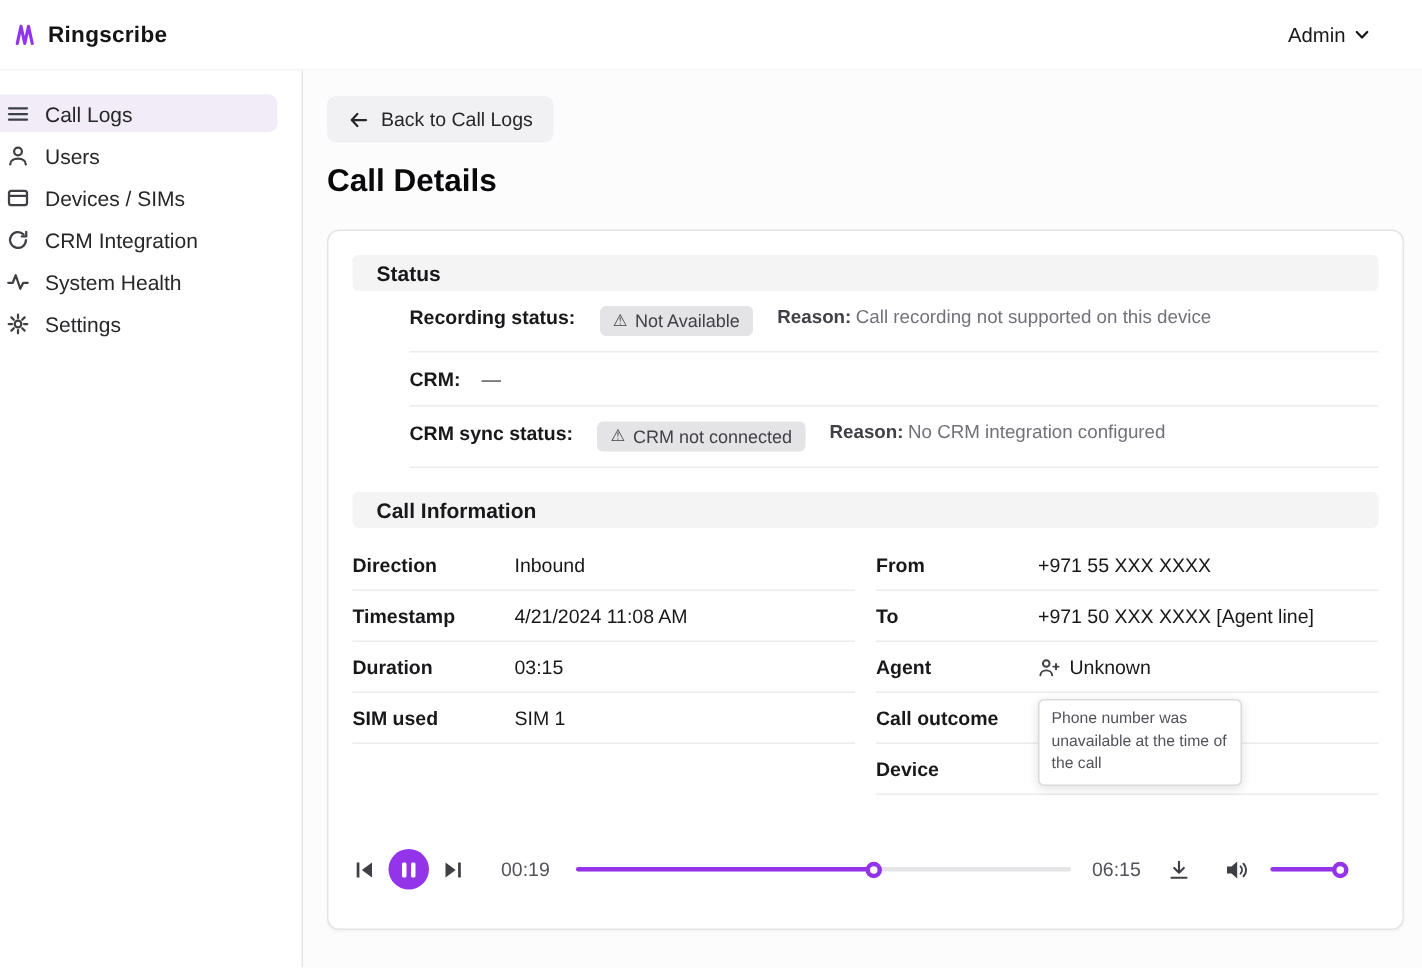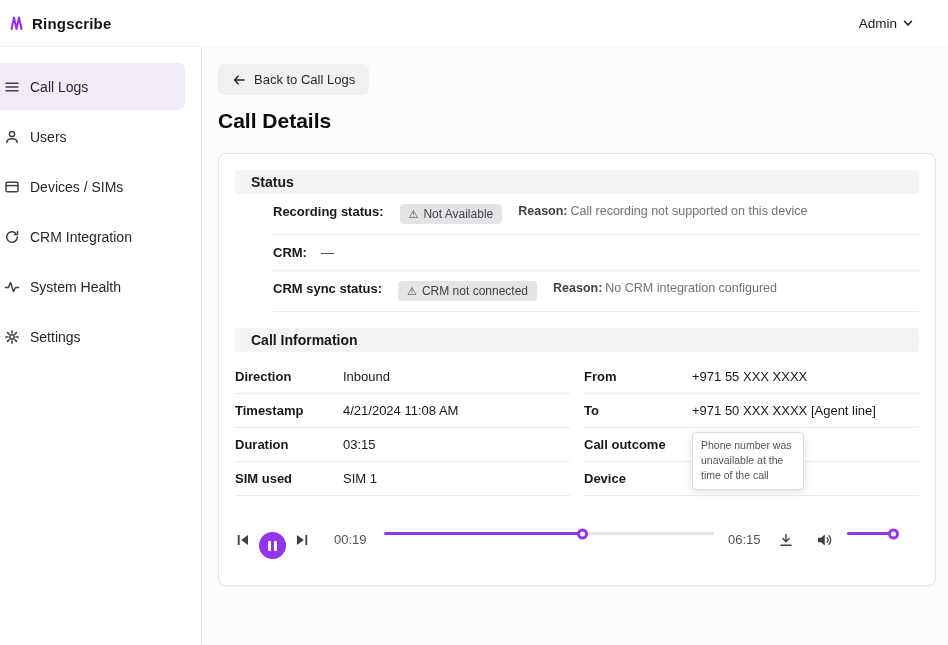--- a/index.html
+++ b/index.html
@@ -18,21 +18,21 @@
   .brand{ display:flex; align-items:center; gap:4px; }
   .brand-text{ font-size:15px; font-weight:700; color:#141414; letter-spacing:.2px; }
   .user-menu{ display:flex; align-items:center; gap:5px; font-size:13.5px; color:#18181b; cursor:pointer; }
   
   .layout{ display:flex; height:598px; }
   .sidebar{
     width:202px; flex-shrink:0; background:#fff;
     border-right:1px solid #e5e5e8; padding-top:16px;
   }
   .side-item{
-    display:flex; align-items:center; gap:10px; height:47px;
+    display:flex; align-items:center; gap:10px; height:25px;
     padding-left:4px; margin-bottom:3px; font-size:14px; color:#27272a; cursor:pointer;
   }
   .side-item svg{ color:#3f3f46; flex-shrink:0; }
   .side-item.active{ background:#f1ecf8; border-radius:0 6px 6px 0; margin-right:16px; }
   .main{ flex:1; background:#fcfcfd; padding:17px 12px 10px 16px; }
   
   .back-btn{
     display:inline-flex; align-items:center; gap:8px;
     background:#f1f1f3; border:none; border-radius:6px;
     padding:8px 14px; font-size:13px; color:#27272a;
@@ -65,28 +65,28 @@
   .info-section{ margin-top:16px; }
   .info-cols{ display:flex; gap:14px; margin-top:8px; align-items:flex-start; }
   .info-col{ flex:1; }
   .info-row{
     position:relative; display:flex; align-items:center;
     padding:9px 0; border-bottom:1px solid #ececee; font-size:13px; min-height:33px;
   }
   .info-row .row-label{ width:108px; flex-shrink:0; }
   .info-val{ color:#18181b; display:flex; align-items:center; gap:6px; }
   .tooltip{
-    position:absolute; left:108px; top:4px; width:112px; z-index:5;
+    position:absolute; left:108px; top:4px; width:136px; z-index:5;
     background:#fff; border:1px solid #d9d9de; border-radius:4px;
     box-shadow:0 2px 8px rgba(0,0,0,.12);
     padding:5px 8px; font-size:10.5px; line-height:1.45; color:#52525b;
   }
   .audio-section{ margin-top:36px; }
   
-  .player{ display:flex; align-items:flex-start; margin-top:16px; padding-bottom:10px; }
+  .player{ display:flex; align-items:center; margin-top:16px; padding-bottom:10px; }
   .pbtn{ background:none; border:none; padding:0; margin:0; cursor:pointer;
          display:flex; align-items:center; color:#3f3f46; }
   .play-circle{
     width:27px; height:27px; border-radius:50%; background:var(--accent);
     border:none; cursor:pointer; display:flex; align-items:center; justify-content:center;
     gap:3px; margin:0 8px;
   }
   .pause-bar{ width:3px; height:10px; background:#fff; border-radius:1px; display:block; }
   .time{ font-size:13px; color:#52525b; width:36px; }
   .time.cur{ margin-left:24px; }
@@ -235,20 +235,31 @@
           <div class="info-col">
             <div class="info-row">
               <span class="row-label">From</span>
               <span class="info-val">+971 55 XXX XXXX</span>
             </div>
             <div class="info-row">
               <span class="row-label">To</span>
               <span class="info-val">+971 50 XXX XXXX  [Agent line]</span>
             </div>
             <div class="info-row">
+              <span class="row-label">Agent</span>
+              <span class="info-val">
+                <svg width="15" height="14" viewBox="0 0 15 14">
+                  <circle cx="5.5" cy="4.3" r="2.2" fill="none" stroke="#3f3f46" stroke-width="1.3"></circle>
+                  <path d="M1.6 12.2c0-2.1 1.8-3.3 3.9-3.3s3.9 1.2 3.9 3.3" fill="none" stroke="#3f3f46" stroke-width="1.3" stroke-linecap="round"></path>
+                  <path d="M12 4.6v3.6M10.2 6.4h3.6" stroke="#3f3f46" stroke-width="1.3" stroke-linecap="round"></path>
+                </svg>
+                <span>Unknown</span>
+              </span>
+            </div>
+            <div class="info-row">
               <span class="row-label">Call outcome</span>
               <span class="info-val"></span>
               <div class="tooltip">Phone number was unavailable at the time of the call</div>
             </div>
             <div class="info-row">
               <span class="row-label">Device</span>
               <span class="info-val">Samsung S23</span>
             </div>
           </div>
 

